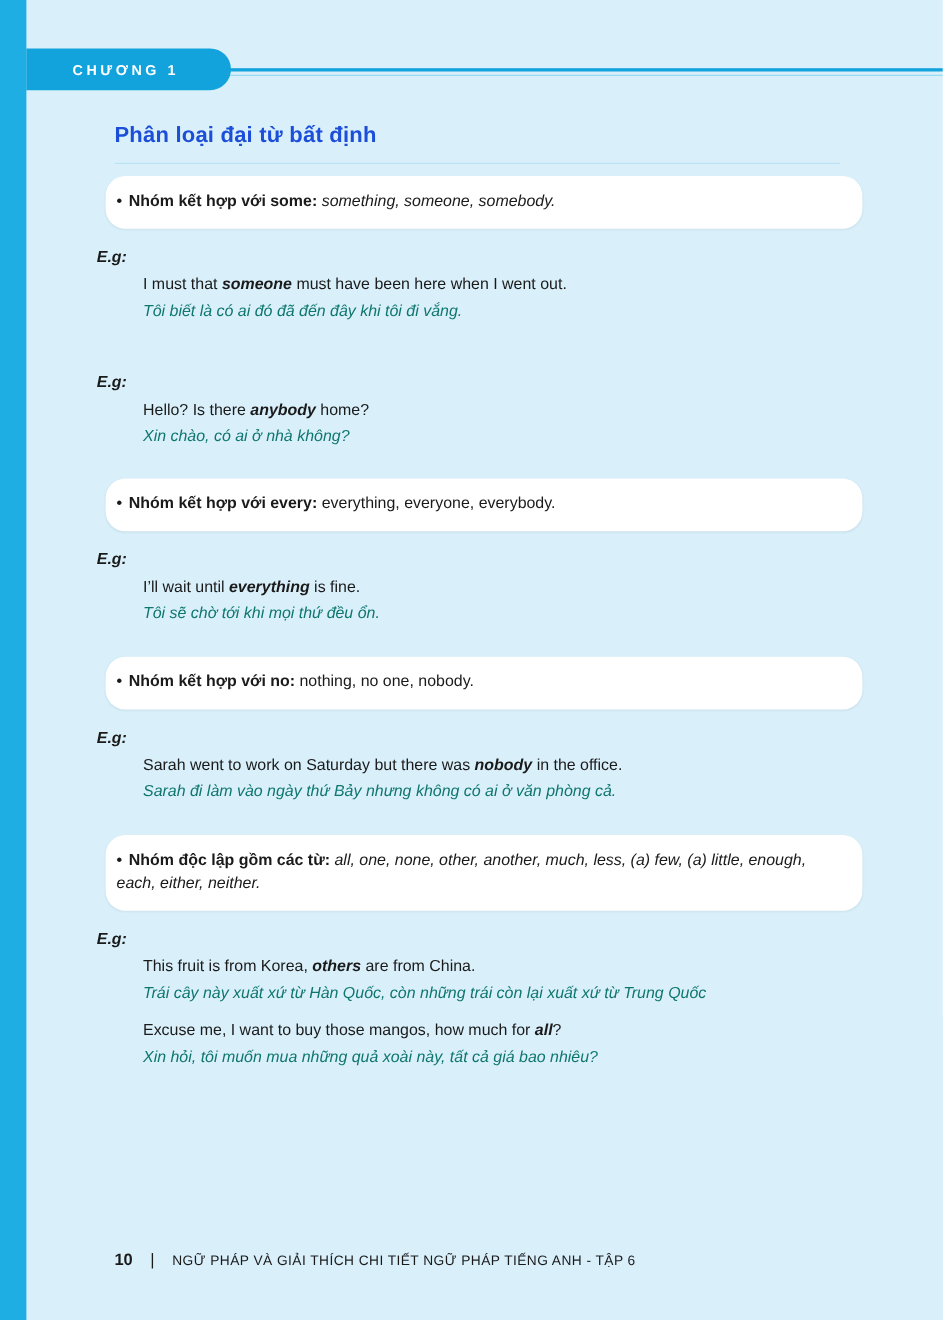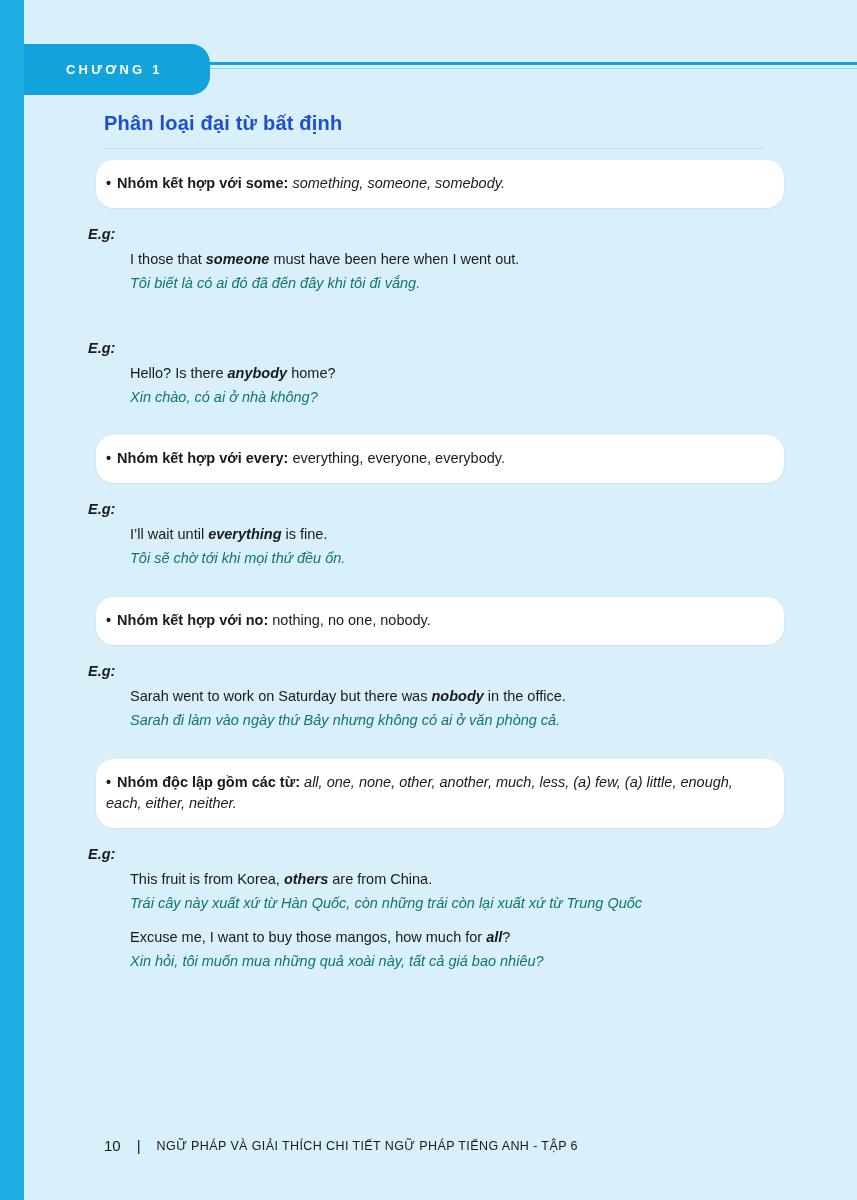--- a/index.html
+++ b/index.html
@@ -27,21 +27,21 @@
     top: 0;
     width: 24px;
     height: 1200px;
     background: #1eaee4;
   }
   
   .chapter-tag {
     position: absolute;
     left: 24px;
     top: 44px;
-    height: 51px;
+    height: 38px;
     min-width: 186px;
     background: #12a3dd;
     display: flex;
     align-items: center;
     padding-left: 42px;
     padding-right: 26px;
     box-sizing: border-box;
     border-top-right-radius: 19px;
     border-bottom-right-radius: 19px;
     z-index: 3;
@@ -153,21 +153,21 @@
     left: 0;
     bottom: 46px;
     width: 857px;
     display: flex;
     align-items: center;
     padding-left: 104px;
     box-sizing: border-box;
   }
   .footer .pg {
     font-size: 15px;
-    font-weight: normal;
+    font-weight: bold;
     color: #1a1a1a;
   }
   .footer .sep {
     margin: 0 16px;
     color: #1a1a1a;
     font-size: 15px;
   }
   .footer .ftext {
     font-size: 12.5px;
     color: #1a1a1a;
@@ -192,21 +192,21 @@
 
   <div class="content">
 
     <div class="callout">
       <span class="bullet">•</span>
       <b>Nhóm kết hợp với some:</b>
       <i>something, someone, somebody.</i>
     </div>
     <div class="eg">E.g:</div>
     <div class="example-block">
-      <div class="ex-en"><span>I those that </span><b>someone</b><span> must have been here when I went out.</span></div>
+      <div class="ex-en"><span>I must that </span><b>someone</b><span> must have been here when I went out.</span></div>
       <div class="ex-vi">Tôi biết là có ai đó đã đến đây khi tôi đi vắng.</div>
     </div>
 
     <div class="gap-lg"></div>
 
     <div class="eg">E.g:</div>
     <div class="example-block">
       <div class="ex-en"><span>Hello? Is there </span><b>anybody</b><span> home?</span></div>
       <div class="ex-vi">Xin chào, có ai ở nhà không?</div>
     </div>

